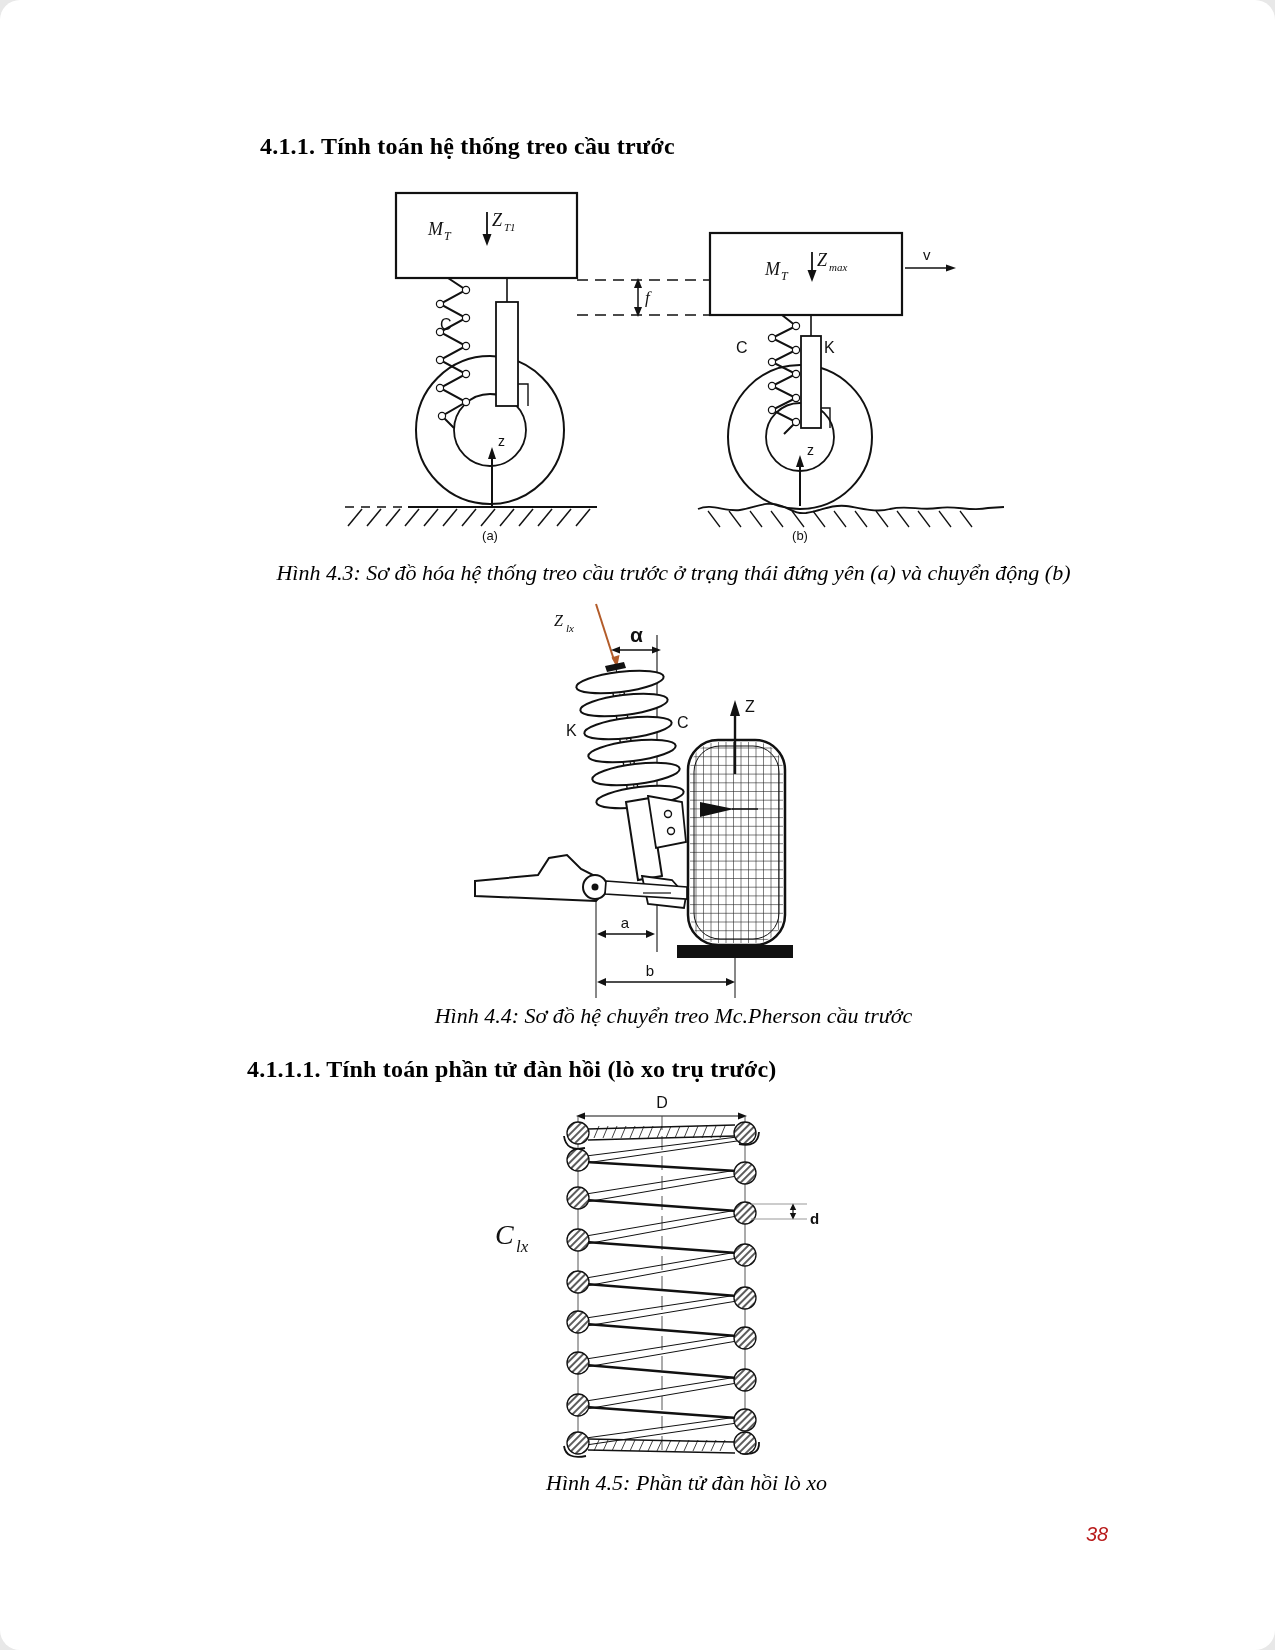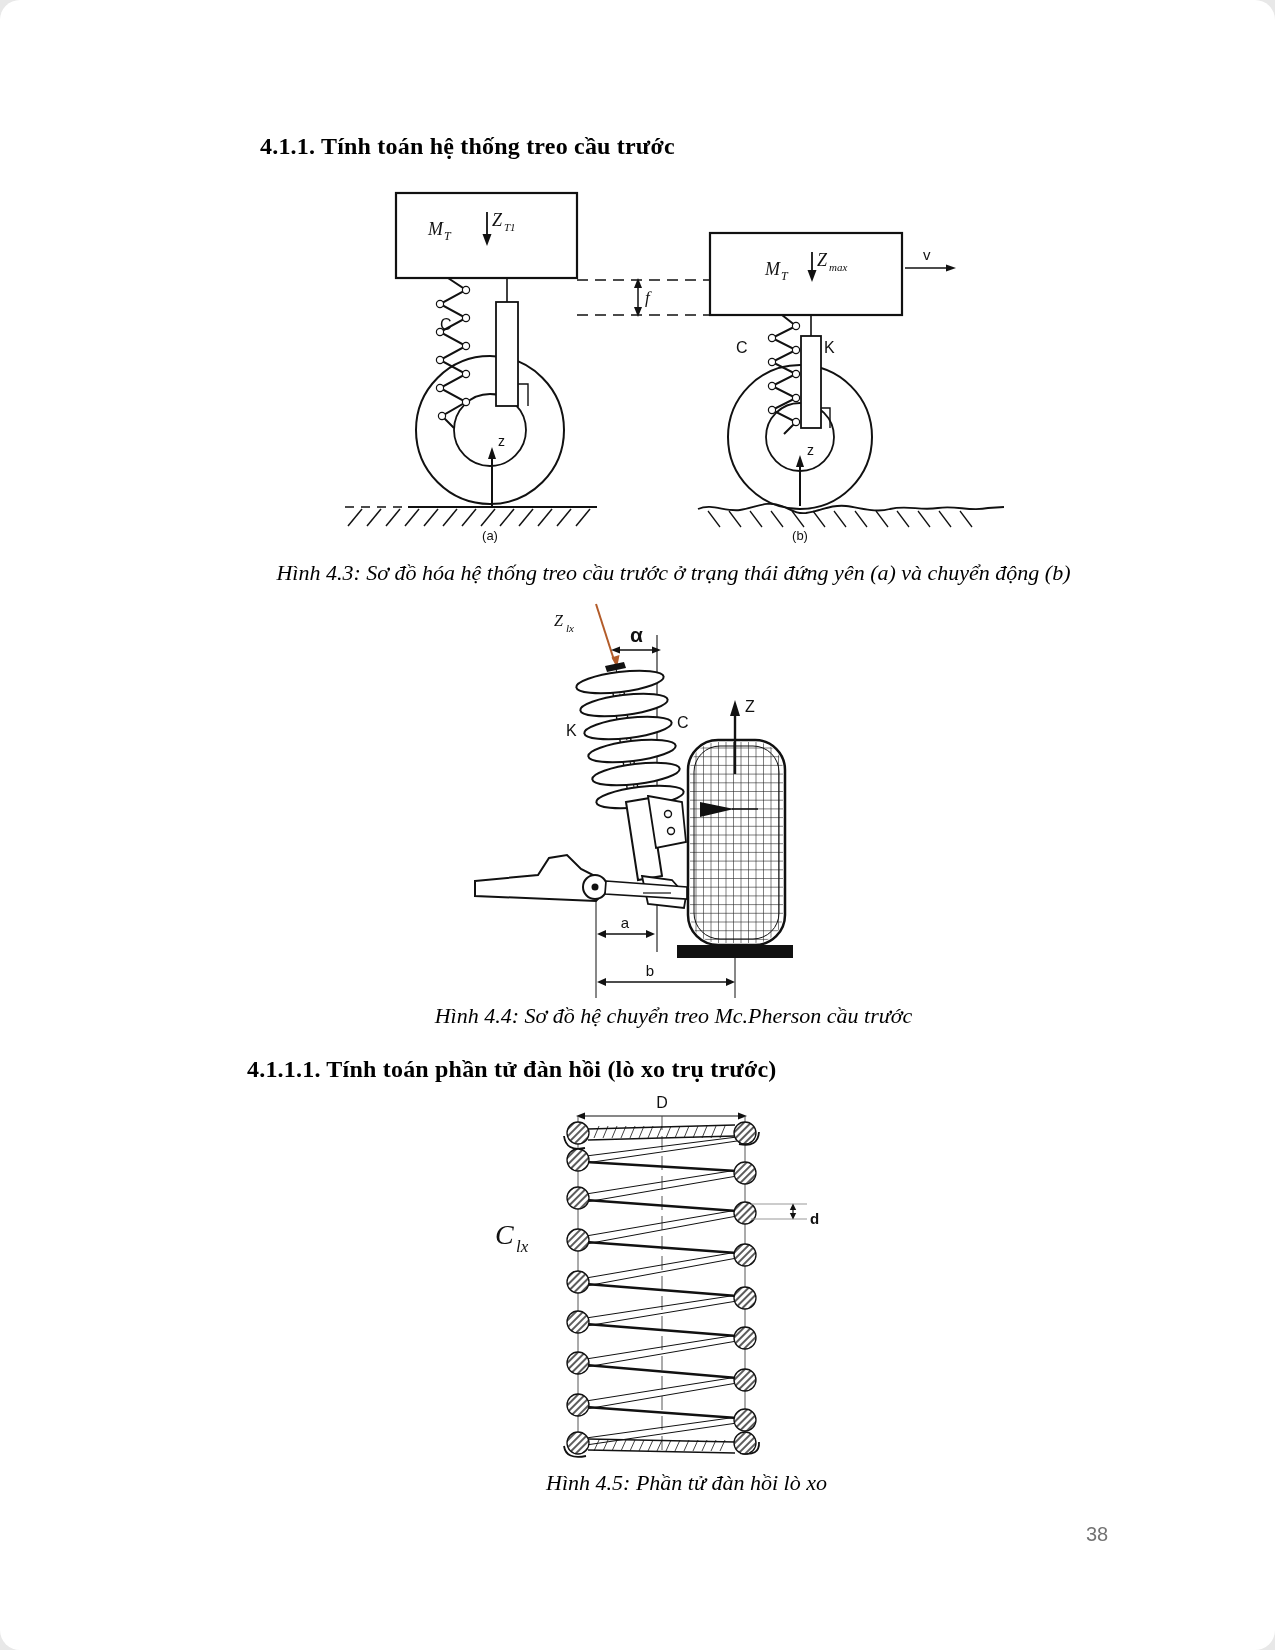--- a/index.html
+++ b/index.html
@@ -1,20 +1,20 @@
 <!DOCTYPE html>
 <html><head>
 <meta charset="utf-8">
 <style>
   html,body{margin:0;padding:0;background:#e8e8e8;}
   #page{position:relative;width:1275px;height:1650px;background:#ffffff;overflow:hidden;
         font-family:"Liberation Serif",serif;color:#000;border-radius:20px;}
   .h-sec{position:absolute;font-weight:bold;font-size:24px;letter-spacing:.2px;white-space:nowrap;}
   .cap{position:absolute;left:0;width:100%;text-align:center;font-style:italic;font-size:22px;margin-left:36px;}
-  .pagenum{position:absolute;font-family:"Liberation Sans",sans-serif;font-size:20px;color:#737373;}
+  .pagenum{position:absolute;font-family:"Liberation Sans",sans-serif;font-size:20px;color:#b91c1c;font-style:italic;}
   svg{position:absolute;overflow:visible;}
   .mathi{font-family:"Liberation Serif",serif;font-style:italic;fill:#111;}
   .lab{font-family:"Liberation Sans",sans-serif;fill:#111;}
   .k{stroke:#111;fill:none;}
 </style>
 </head>
 <body>
 
 <div id="page">
 

